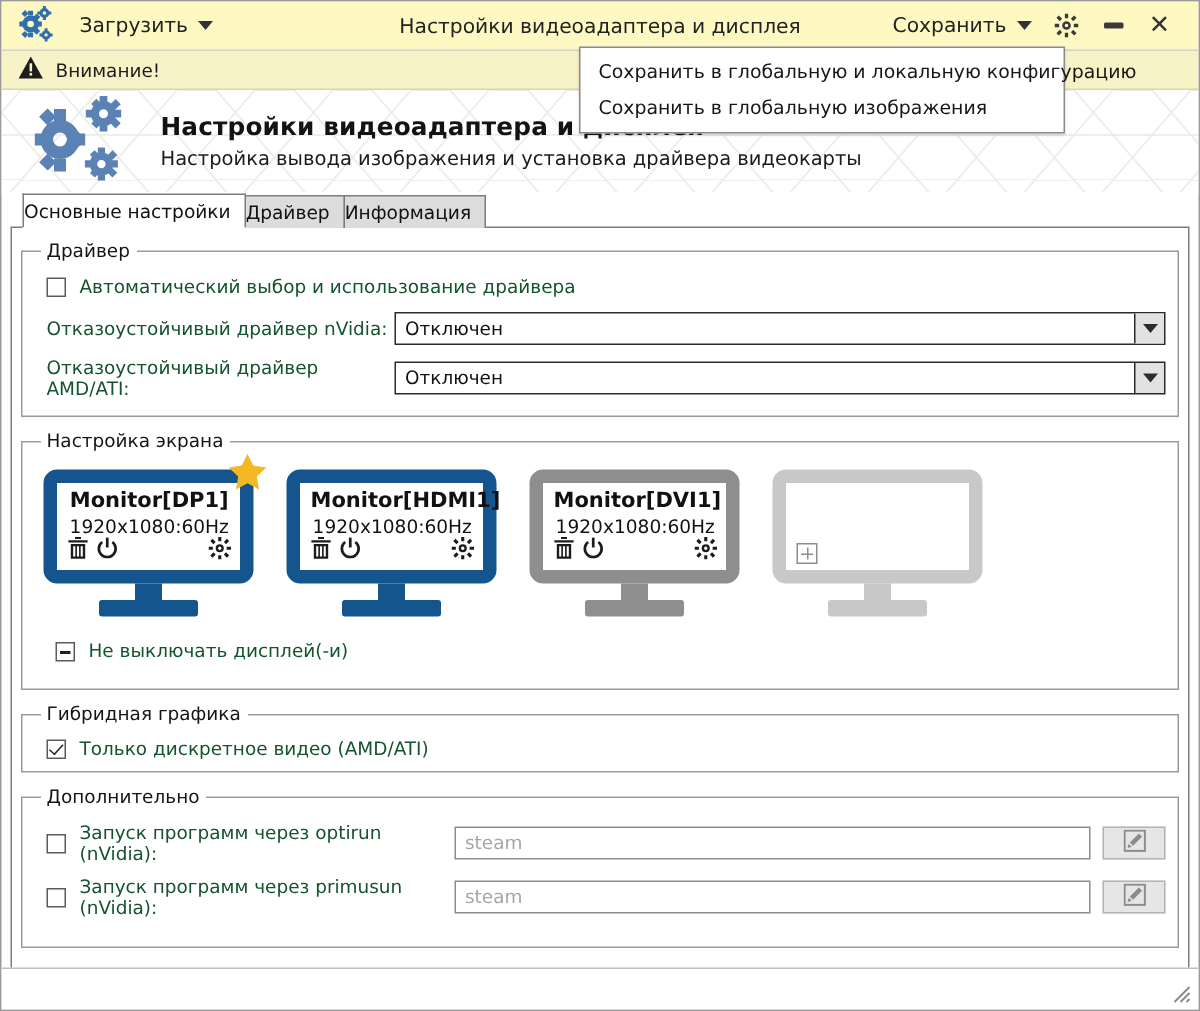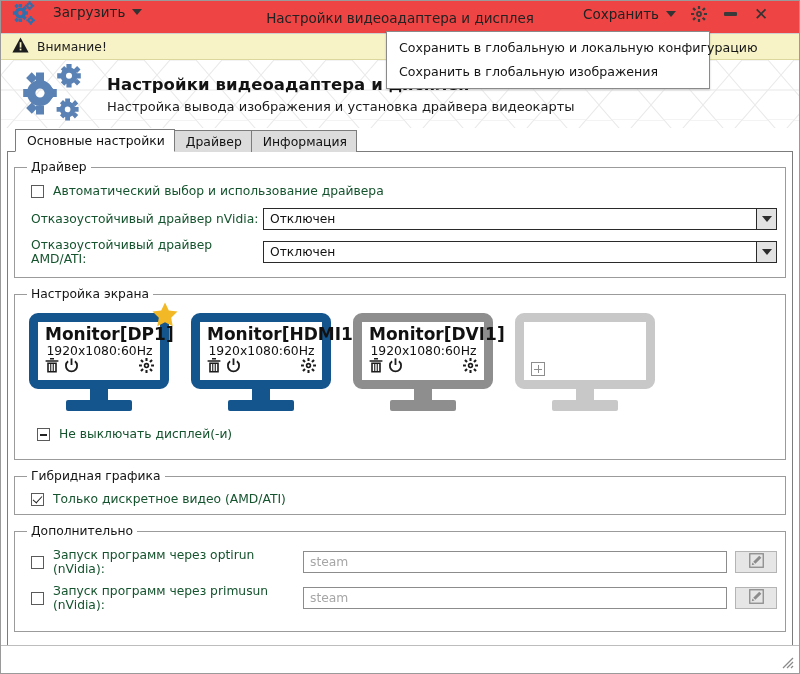--- a/index.html
+++ b/index.html
@@ -16,25 +16,25 @@
     width: 800px; height: 674px;
     border: 1px solid #9a9a9a;
     background: #ffffff;
     overflow: hidden;
   }
 
   
   .titlebar {
     position: relative;
     height: 33px;
-    background: #ef4444;
+    background: #fef9c3;
     border-bottom: 1px solid #cfcfcf;
     display: flex;
-    align-items: flex-start;
-    padding: 0 24px 0 10px;
+    align-items: center;
+    padding: 0 12px 0 10px;
   }
   .tb-appicon { width: 26px; height: 26px; flex: 0 0 auto; margin-right: 10px; }
   .tb-menu {
     display: flex; align-items: center; gap: 7px;
     font-size: 13.5px; color: #222; padding: 3px 6px; cursor: default;
   }
   .tb-title {
     position: absolute; left: 0; right: 0; top: 0; height: 33px;
     display: flex; align-items: center; justify-content: center;
     font-size: 13.5px; color: #222; pointer-events: none;
@@ -103,21 +103,21 @@
   .tabstrip {
     display: flex; align-items: flex-end;
     padding-left: 14px; height: 23px;
     position: relative; z-index: 3;
     background: transparent;
   }
   .tab {
     border: 1px solid #7c7c7c;
     border-bottom: none;
     background: #dcdcdc;
-    padding: 3px 9px 3px 11px;
+    padding: 3px 9px 3px 0;
     font-size: 12.4px; color: #111;
     margin-right: -1px;
     cursor: default;
     line-height: 15px;
   }
   .tab.active { background: #ffffff; border-bottom: 1px solid #ffffff; position: relative; z-index: 2; }
 
   
   .page {
     margin: 0 6px 0 6px;
@@ -191,21 +191,21 @@
     position: absolute; right: -10px; top: -12px; width: 28px; height: 28px; z-index: 4;
   }
   .mon-screen {
     border: 9px solid #15558e; border-radius: 9px;
     background: #ffffff; height: 76px;
     padding: 5px 6px 4px 7px;
     display: flex; flex-direction: column;
   }
   .mon.gray .mon-screen { border-color: #8e8e8e; }
   .mon.empty .mon-screen { border-color: #c8c8c8; }
-  .mon-name { font-size: 17px; font-weight: bold; color: #111; text-align: center; line-height: 15px; }
+  .mon-name { font-size: 14px; font-weight: bold; color: #111; text-align: center; line-height: 15px; }
   .mon-res { font-size: 12.4px; color: #111; text-align: center; margin-top: 1px; line-height: 15px; }
   .mon-icons { margin-top: auto; display: flex; align-items: center; gap: 5px; }
   .mon-icons .spacer { flex: 1 1 auto; }
   .mi { cursor: default; display: block; }
   .mon-neck {
     width: 18px; height: 11px; background: #15558e; margin: 0 auto;
   }
   .mon-base {
     width: 66px; height: 11px; background: #15558e; margin: 0 auto; border-radius: 2px;
   }

